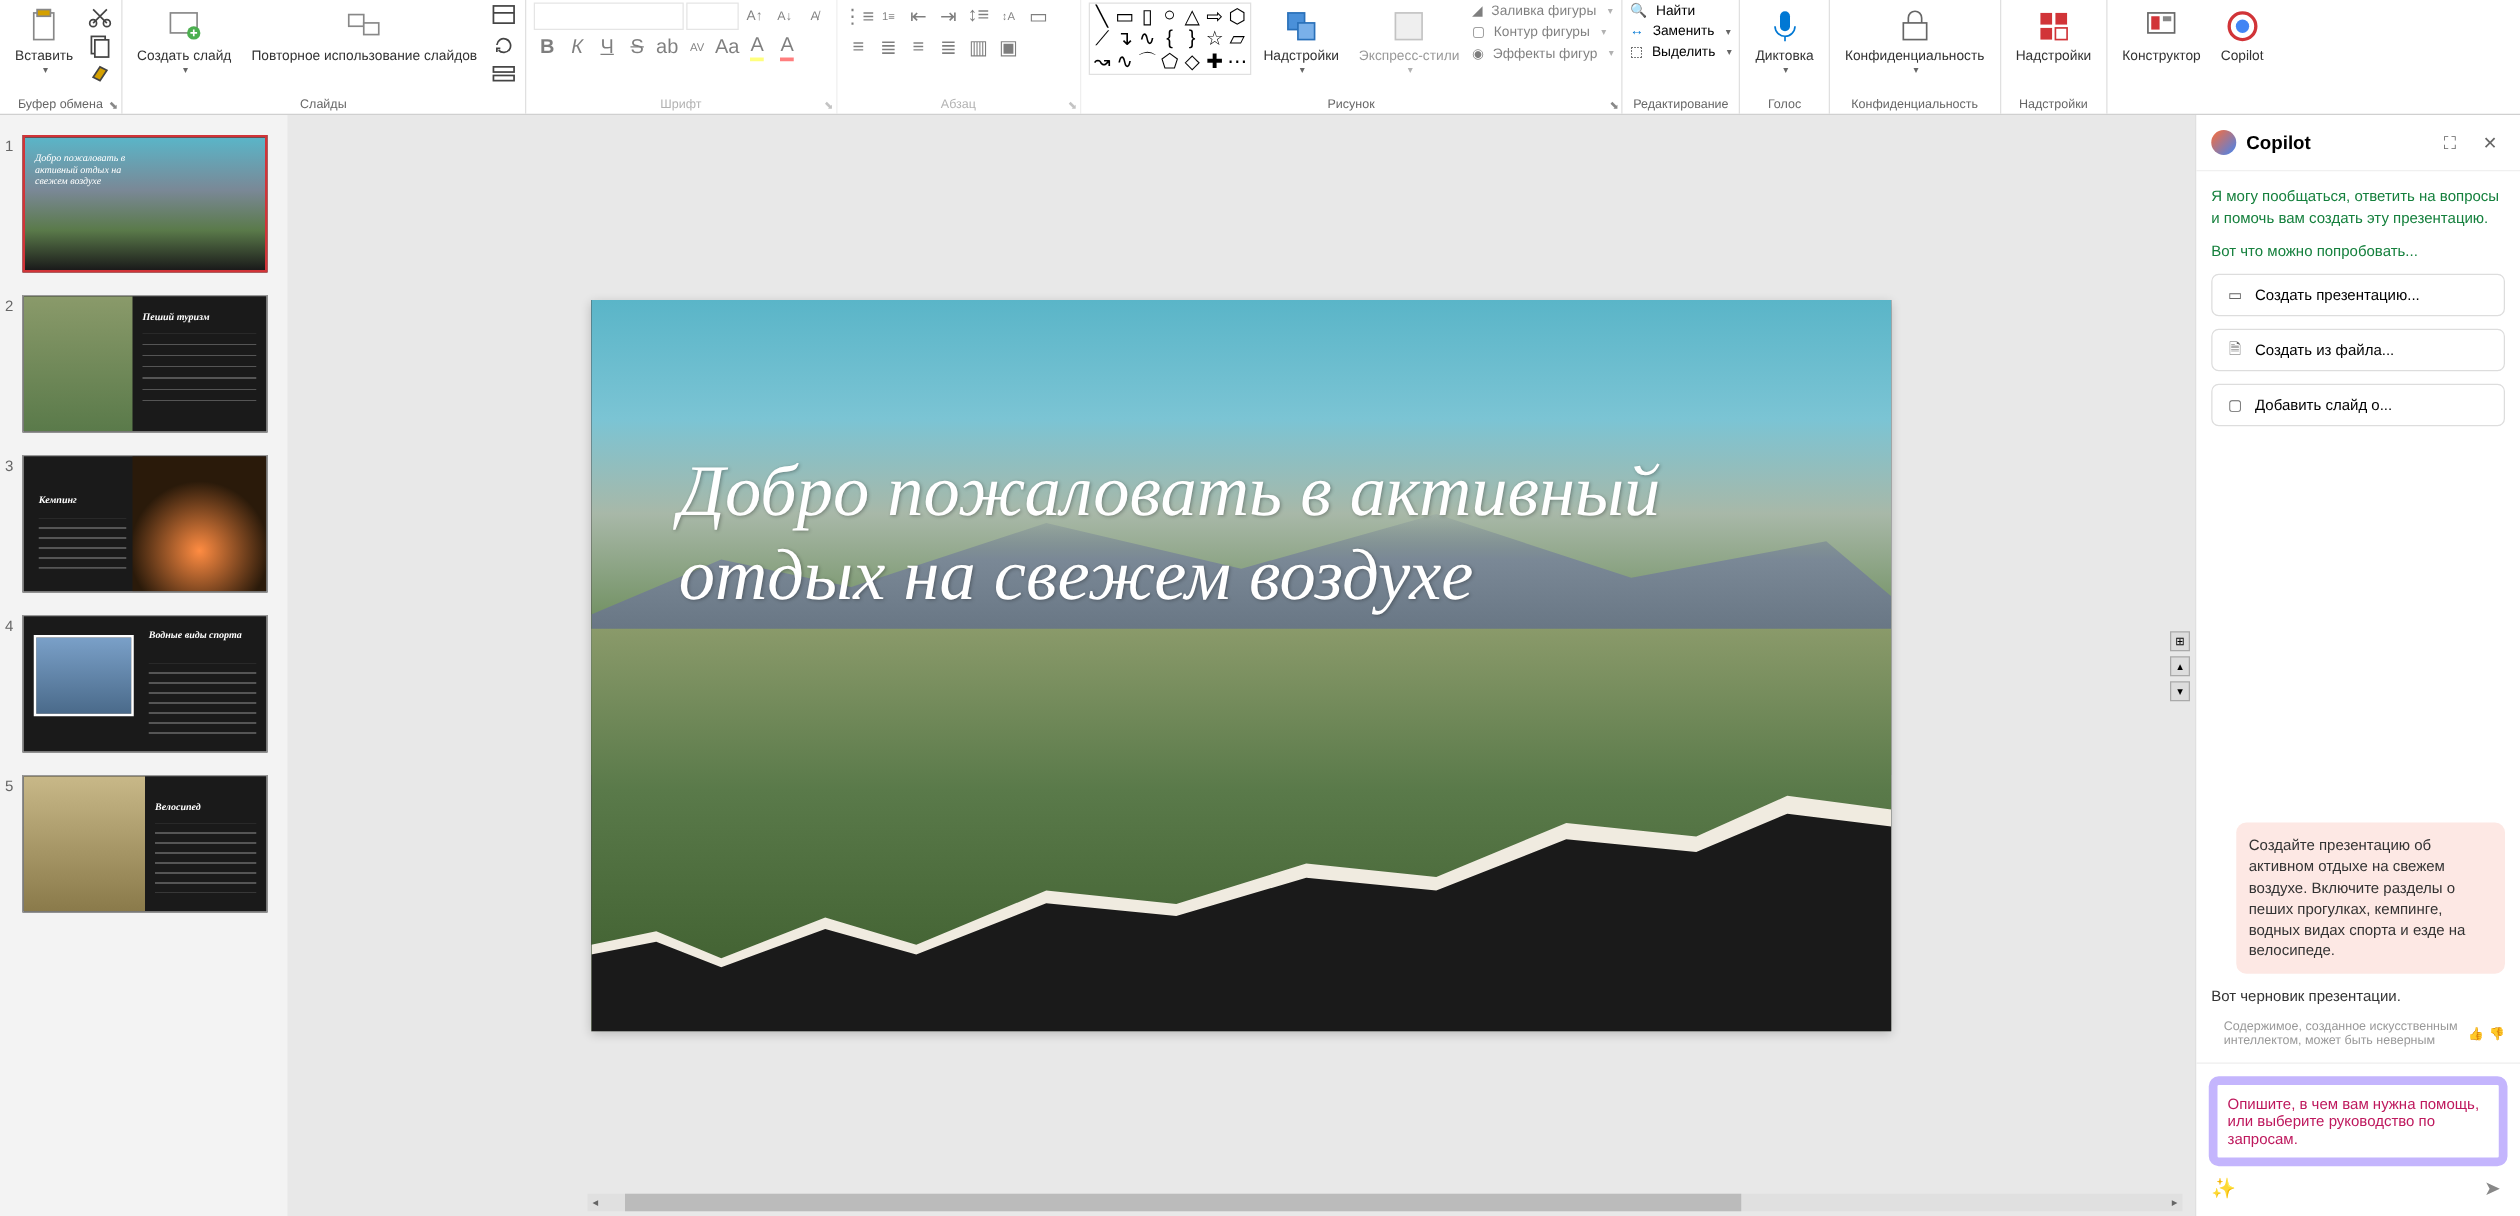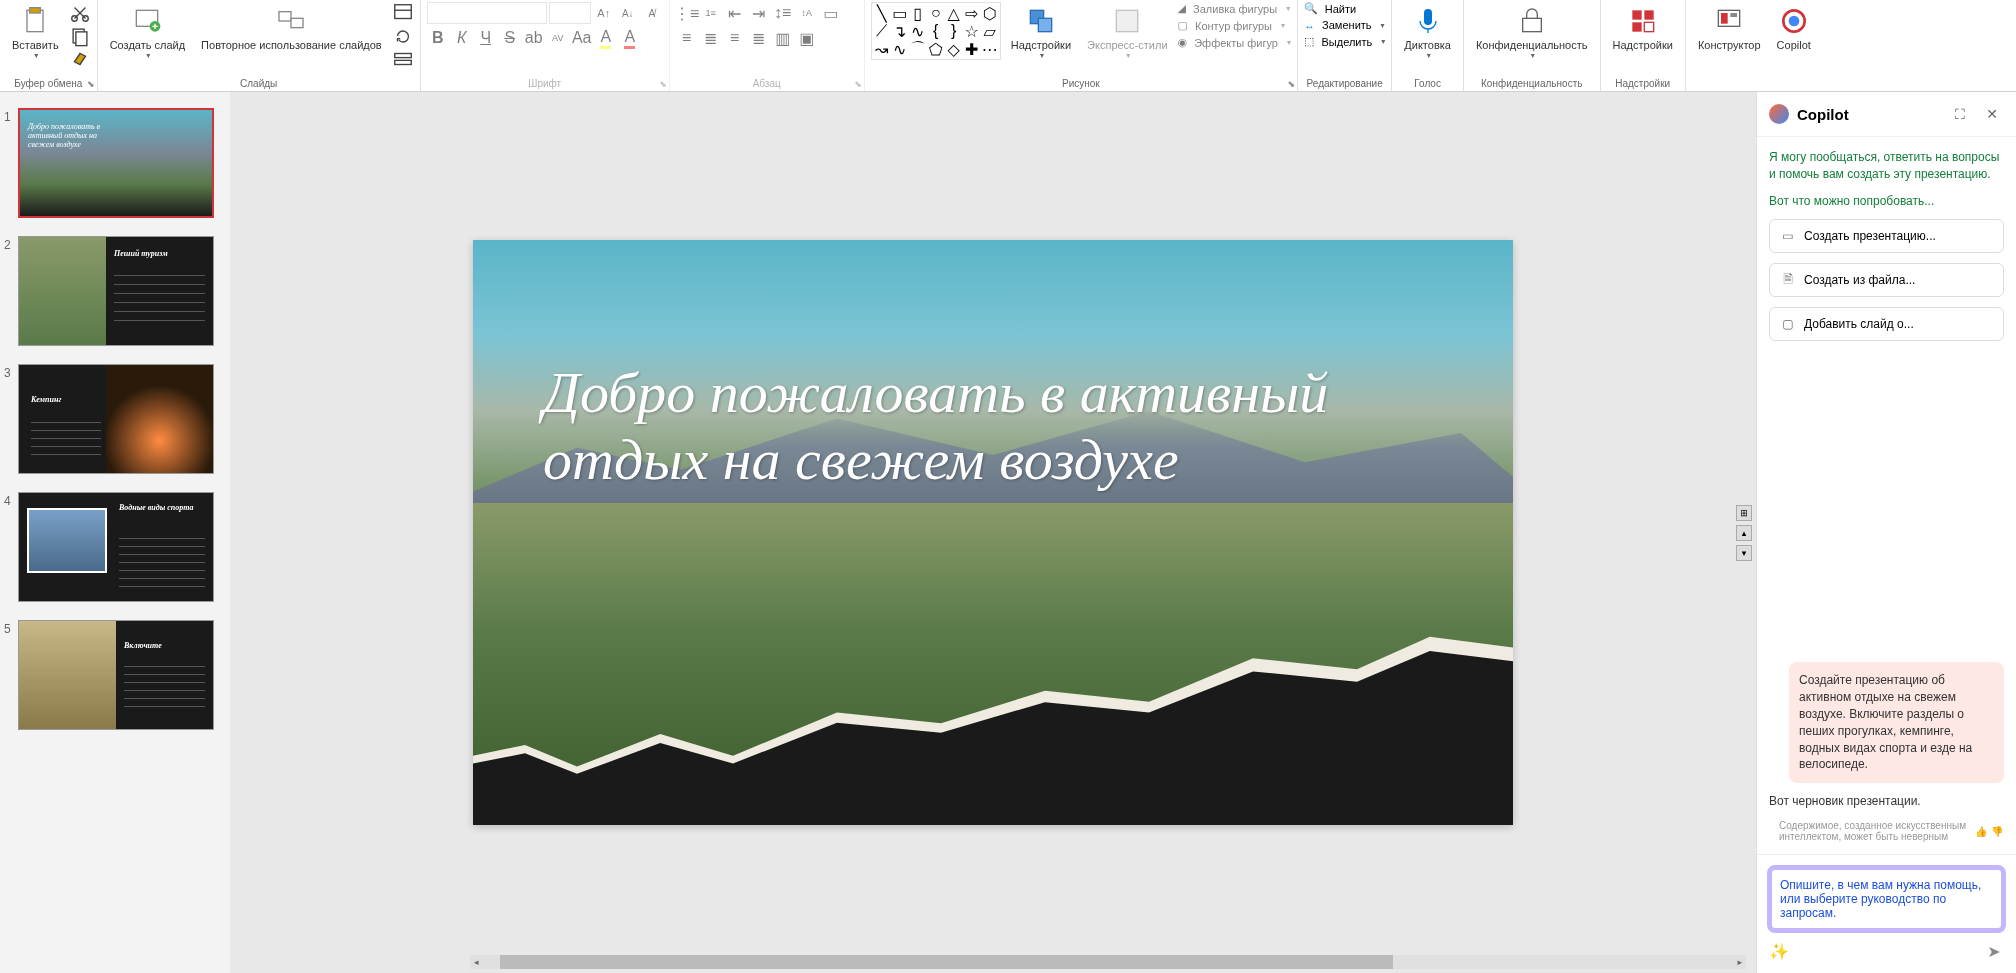--- a/index.html
+++ b/index.html
@@ -59,21 +59,21 @@
 .copilot-body { flex: 1; padding: 12px; overflow-y: auto; display: flex; flex-direction: column; gap: 10px; }
 .copilot-text { font-size: 12px; color: #15803d; line-height: 1.4; }
 .copilot-action { border: 1px solid #ddd; border-radius: 6px; padding: 8px 10px; font-size: 12px; display: flex; align-items: center; gap: 8px; cursor: pointer; }
 .copilot-action-icon { width: 16px; height: 16px; color: #666; display: flex; align-items: center; justify-content: center; }
 .copilot-msg-user { background: #fde8e4; border-radius: 8px; padding: 10px; font-size: 12px; color: #333; margin-left: 20px; line-height: 1.4; }
 .copilot-msg-bot { font-size: 12px; color: #333; line-height: 1.4; }
 .copilot-link { color: #d13438; font-weight: 600; }
 .copilot-disclaimer { font-size: 10px; color: #999; display: flex; align-items: center; gap: 8px; margin-left: 10px; }
 .copilot-feedback { display: flex; gap: 4px; margin-left: auto; }
 .copilot-input-area { border-top: 1px solid #eee; padding: 10px; }
-.copilot-input { border: 5px solid #c4b5fd; border-radius: 8px; padding: 8px; font-size: 12px; color: #1d4ed8; min-height: 50px; position: relative; }
+.copilot-input { border: 7px solid #c4b5fd; border-radius: 8px; padding: 8px; font-size: 12px; color: #be185d; min-height: 50px; position: relative; }
 .copilot-input-controls { display: flex; justify-content: space-between; align-items: center; margin-top: 6px; }
 .copilot-sparkle, .copilot-send { width: 24px; height: 24px; display: flex; align-items: center; justify-content: center; cursor: pointer; color: #888; }
 
 svg { width: 100%; height: 100%; }
 </style>
 </head>
 <body>
 
 <div class="ribbon">
 
@@ -433,21 +433,21 @@
       <div class="thumb-slide">
         <div style="position:absolute;left:8px;top:15px;width:80px;height:65px;background:linear-gradient(#7aa0c8,#4a6a8a);border:2px solid #fff"></div>
         <div class="thumb-text" style="top:10px;left:100px;font-weight:bold;width:80px">Водные виды спорта</div>
         <div style="position:absolute;top:38px;left:100px;right:8px;height:60px;background:repeating-linear-gradient(to bottom,transparent 0,transparent 7px,#555 7px,#555 8px)"></div>
       </div>
     </div>
     <div class="thumb-item">
       <div class="thumb-num">5</div>
       <div class="thumb-slide">
         <div style="position:absolute;left:0;top:0;width:50%;height:100%;background:linear-gradient(#c8b888,#8a7a4a)"></div>
-        <div class="thumb-text" style="top:20px;left:105px;font-weight:bold">Включите</div>
+        <div class="thumb-text" style="top:20px;left:105px;font-weight:bold">Велосипед</div>
         <div style="position:absolute;top:38px;left:105px;right:8px;height:55px;background:repeating-linear-gradient(to bottom,transparent 0,transparent 7px,#555 7px,#555 8px)"></div>
       </div>
     </div>
   </div>
 
   <div class="slide-area">
     <div class="main-slide">
       <div class="slide-bg-mountain"></div>
       <div class="slide-mountains"></div>
       <div class="slide-fields"></div>

